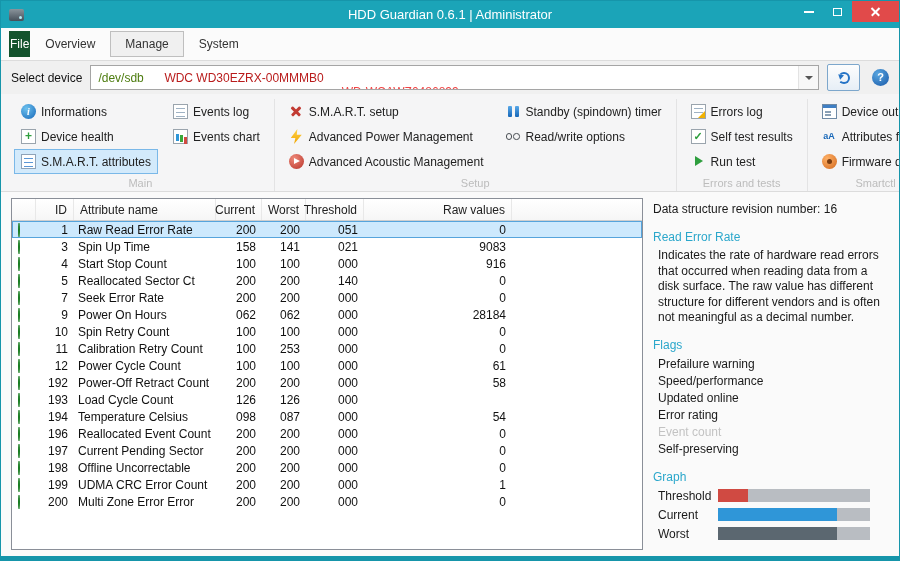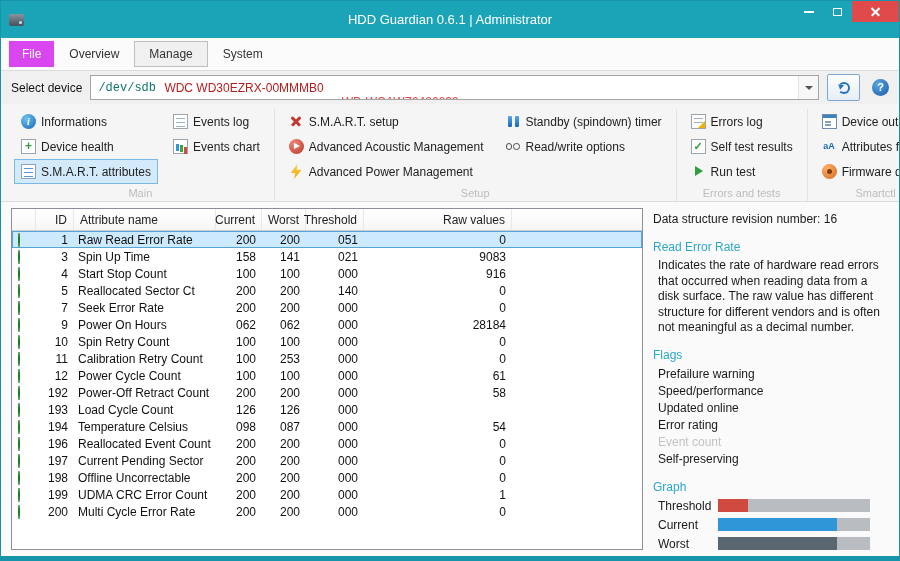--- a/index.html
+++ b/index.html
@@ -1,44 +1,44 @@
 <!DOCTYPE html>
 <html><head>
 <meta charset="utf-8">
 <style>
   html,body{margin:0;padding:0;background:#fff;}
   body{font-family:"Liberation Sans",sans-serif;-webkit-font-smoothing:antialiased;}
   .window{width:900px;height:561px;box-sizing:border-box;border:1px solid #1695aa;border-bottom:5px solid #1695aa;background:#f2f2f2;display:flex;flex-direction:column;overflow:hidden;}
 
   
-  .titlebar{height:37px;background:#1ba4b8;display:flex;align-items:center;position:relative;flex:none;}
+  .titlebar{height:27px;background:#1ba4b8;display:flex;align-items:center;position:relative;flex:none;}
   .app-icon{width:15px;height:12px;margin-left:8px;border-radius:2px;background:linear-gradient(#8a949c,#46505a);position:relative;z-index:1;}
   .app-icon::after{content:"";position:absolute;right:2px;bottom:2px;width:3px;height:3px;border-radius:50%;background:#b8ecf4;}
   .title{position:absolute;left:0;right:0;text-align:center;color:#fff;font-size:13px;}
   .win-controls{margin-left:auto;display:flex;align-items:flex-start;height:100%;z-index:1;}
   .win-btn{width:29px;height:21px;display:flex;align-items:center;justify-content:center;}
   .btn-close{width:47px;background:#e14a4a;}
   .min-glyph{width:10px;height:2px;background:#fff;}
   .max-glyph{width:9px;height:8px;border:1px solid #fff;box-sizing:border-box;}
   .close-glyph{position:relative;width:11px;height:11px;}
   .close-glyph::before,.close-glyph::after{content:"";position:absolute;left:0;top:5px;width:11px;height:1.6px;background:#fff;}
   .close-glyph::before{transform:rotate(45deg);}
   .close-glyph::after{transform:rotate(-45deg);}
 
   
   .tabbar{height:32px;background:#fbfbfb;border-bottom:1px solid #dcdcdc;display:flex;align-items:center;padding-left:8px;flex:none;}
   .tab{font-size:12px;color:#333;padding:5px 14px;border:1px solid transparent;}
-  .tab-file{background:#d946ef;color:#fff;padding:5px 12px;}
+  .tab-file{background:#14532d;color:#fff;padding:5px 0;}
   .tab-active{border-color:#bfbfbf;background:#f0f0f0;}
 
   
   .device-row{height:33px;display:flex;align-items:center;gap:8px;padding:0 10px;background:#f0f0f0;flex:none;}
   .device-label{font-size:12px;color:#111;flex:none;}
   .combo{flex:1;height:23px;background:#fff;border:1px solid #a5a5a5;display:flex;align-items:center;padding-left:7px;font-size:12px;overflow:hidden;}
-  .dev-path{color:#0f766e;width:66px;flex:none;font-family:Liberation Mono, monospace;}
+  .dev-path{color:#4d7c0f;width:66px;flex:none;}
   .dev-model{color:#b91c1c;margin-right:18px;}
   .dev-serial{color:#ef4444;margin-top:28px;}
   .combo-arrow{margin-left:auto;width:19px;align-self:stretch;display:flex;align-items:center;justify-content:center;border-left:1px solid #e3e3e3;background:#f7f7f7;}
   .combo-arrow i{border-left:4px solid transparent;border-right:4px solid transparent;border-top:4px solid #555;}
   .refresh-btn{width:31px;height:25px;border:1px solid #7da7cc;border-radius:2px;background:linear-gradient(#fdfdfd,#e6eef6);display:flex;align-items:center;justify-content:center;flex:none;}
   .refresh-icon{width:12px;height:12px;border:2px solid #2573c6;border-left-color:transparent;border-radius:50%;box-sizing:border-box;position:relative;}
   .refresh-icon::after{content:"";position:absolute;left:-5px;top:-2px;border:3px solid transparent;border-right:5px solid #2573c6;transform:rotate(40deg);}
   .help-icon{width:17px;height:17px;border-radius:50%;background:radial-gradient(circle at 35% 30%,#5aa7e0,#1858a8);position:relative;flex:none;margin-left:4px;}
   .help-icon::after{content:"?";position:absolute;inset:0;color:#fff;font:bold 11px/17px "Liberation Sans",sans-serif;text-align:center;}
 
@@ -191,26 +191,26 @@
         <div class="rg-label">Main</div>
       </div>
       <div class="ribbon-group">
         <div class="rg-cols">
           <div class="rg-col">
             <div class="ribbon-item">
               <span class="ic smart-setup-icon"></span>
               <span>S.M.A.R.T. setup</span>
             </div>
             <div class="ribbon-item">
+              <span class="ic power-icon"></span>
+              <span>Advanced Power Management</span>
+            </div>
+            <div class="ribbon-item">
               <span class="ic acoustic-icon"></span>
               <span>Advanced Acoustic Management</span>
-            </div>
-            <div class="ribbon-item">
-              <span class="ic power-icon"></span>
-              <span>Advanced Power Management</span>
             </div>
           </div>
           <div class="rg-col">
             <div class="ribbon-item">
               <span class="ic standby-icon"></span>
               <span>Standby (spindown) timer</span>
             </div>
             <div class="ribbon-item">
               <span class="ic readwrite-icon"></span>
               <span>Read/write options</span>
@@ -428,21 +428,21 @@
             <div class="cell name">UDMA CRC Error Count</div>
             <div class="cell num">200</div>
             <div class="cell num">200</div>
             <div class="cell num">000</div>
             <div class="cell num">1</div>
             <div class="cell"></div>
           </div>
           <div class="grid-row">
             <div class="cell"><span class="status-dot"></span></div>
             <div class="cell num">200</div>
-            <div class="cell name">Multi Cycle Error Rate</div>
+            <div class="cell name">Multi Zone Error Error</div>
             <div class="cell num">200</div>
             <div class="cell num">200</div>
             <div class="cell num">000</div>
             <div class="cell num">0</div>
             <div class="cell"></div>
           </div>
         </div>
     </div>
 
     <div class="detail-panel">

